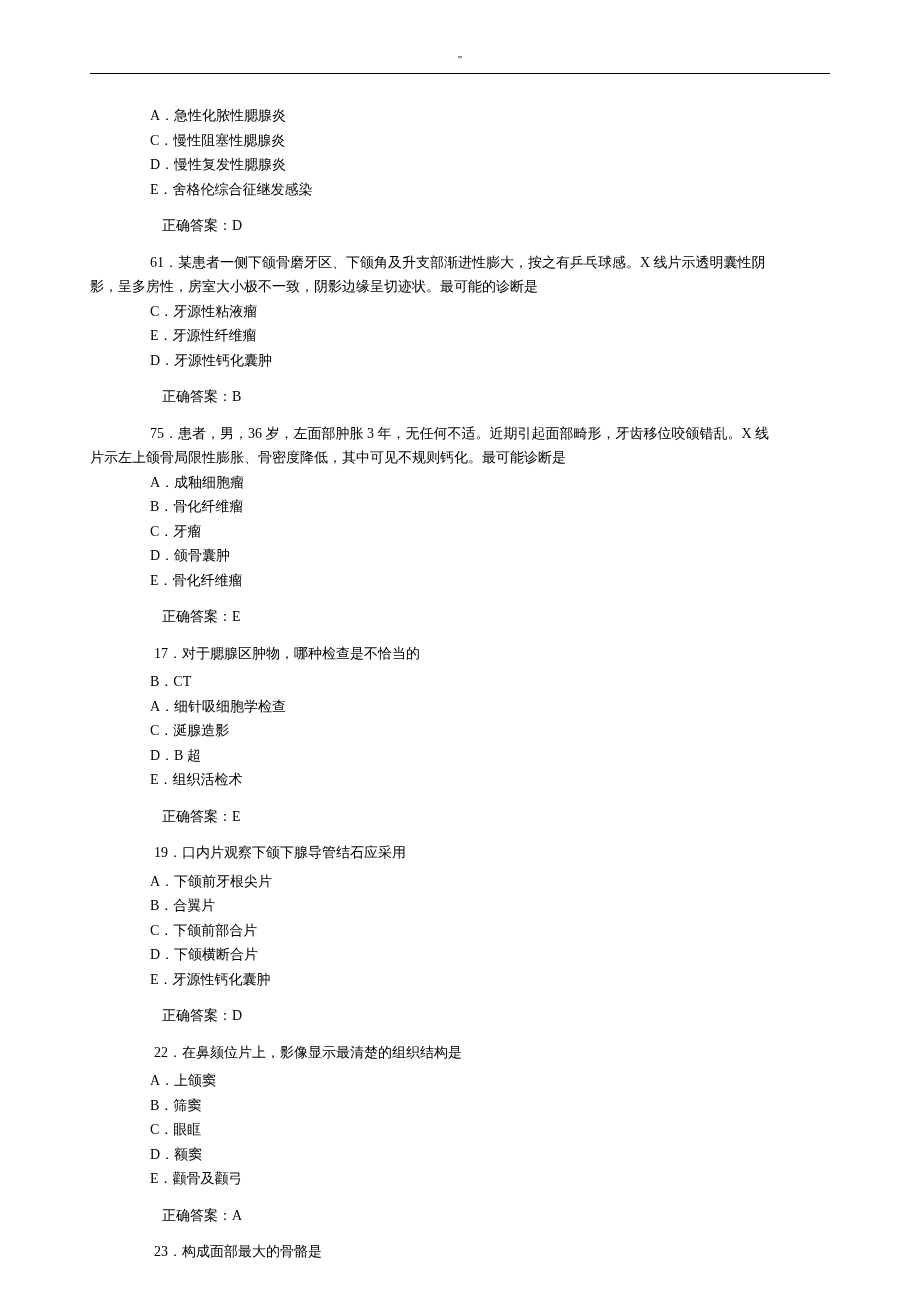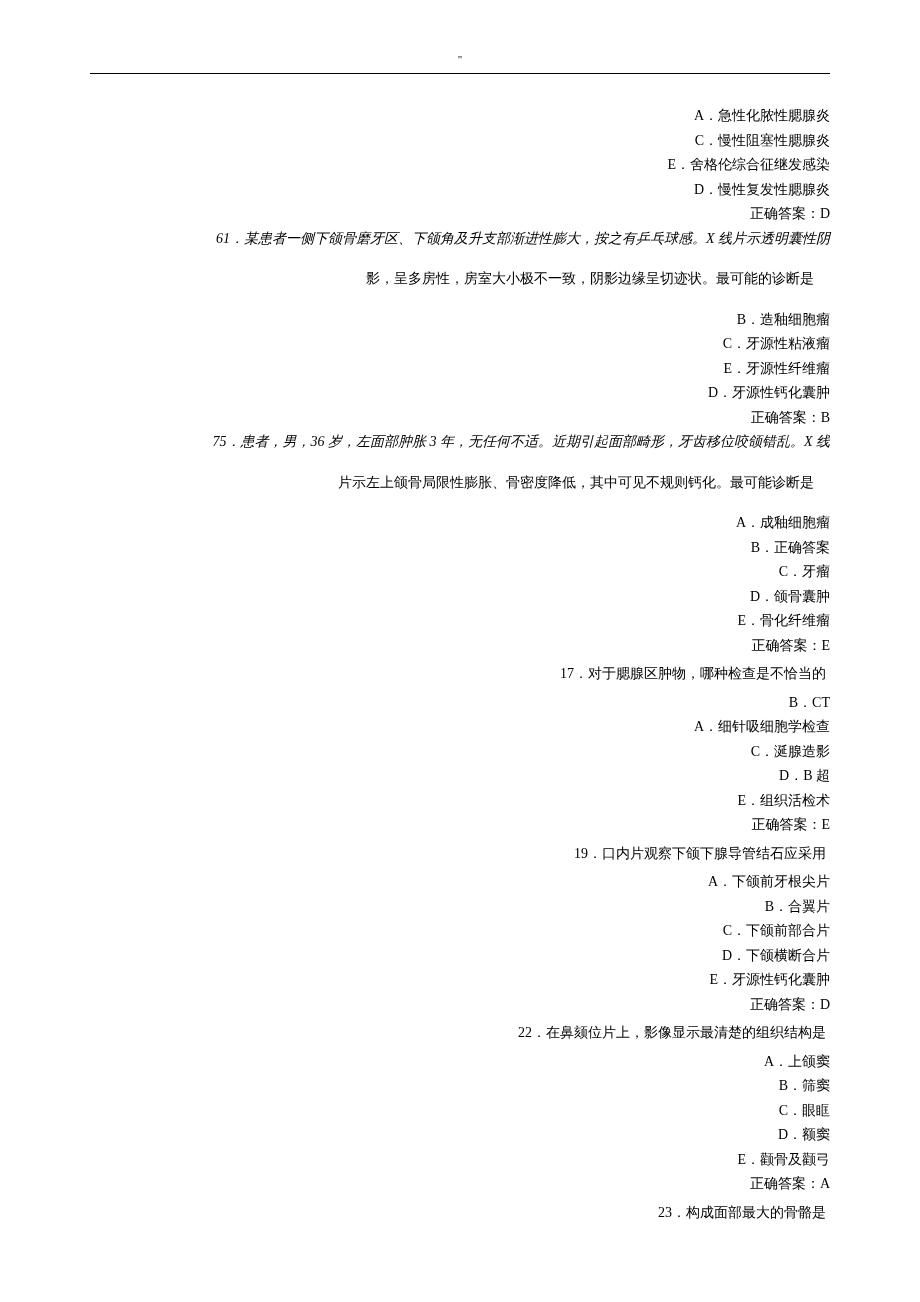--- a/index.html
+++ b/index.html
@@ -19,72 +19,69 @@
       text-align: center;
       font-size: 11px;
       margin-bottom: 4px;
     }
     .header-line {
       border-bottom: 1px solid #000;
       margin-bottom: 30px;
     }
     .content {
       padding-left: 0;
-      text-align: right;
     }
     .option {
       padding-left: 60px;
       margin: 0;
     }
     .answer {
       padding-left: 60px;
-      margin: 0;
+      margin: 12px;
     }
     .question-stem {
       text-indent: 2em;
       padding-left: 32px;
       margin: 0;
-      font-style: italic;
     }
     .question-stem-nowrap {
       padding-left: 60px;
       margin: 4px;
     }
     .continuation {
       padding-left: 0;
-      margin: 16px;
+      margin: 0;
     }
   </style>
 </head>
 <body>
 
 <div class="page">
   <div class="header">"</div>
   <div class="header-line"></div>
 
   <div class="content">
 
     <p class="option">A．急性化脓性腮腺炎</p>
     <p class="option">C．慢性阻塞性腮腺炎</p>
+    <p class="option">D．慢性复发性腮腺炎</p>
     <p class="option">E．舍格伦综合征继发感染</p>
-    <p class="option">D．慢性复发性腮腺炎</p>
     <p class="answer">正确答案：D</p>
 
     <p class="question-stem">61．某患者一侧下颌骨磨牙区、下颌角及升支部渐进性膨大，按之有乒乓球感。X 线片示透明囊性阴</p>
     <p class="continuation">影，呈多房性，房室大小极不一致，阴影边缘呈切迹状。最可能的诊断是</p>
-    <p class="option">B．造釉细胞瘤</p>
     <p class="option">C．牙源性粘液瘤</p>
     <p class="option">E．牙源性纤维瘤</p>
     <p class="option">D．牙源性钙化囊肿</p>
     <p class="answer">正确答案：B</p>
 
     <p class="question-stem">75．患者，男，36 岁，左面部肿胀 3 年，无任何不适。近期引起面部畸形，牙齿移位咬颌错乱。X 线</p>
     <p class="continuation">片示左上颌骨局限性膨胀、骨密度降低，其中可见不规则钙化。最可能诊断是</p>
     <p class="option">A．成釉细胞瘤</p>
-    <p class="option">B．正确答案</p>
+    <p class="option">B．骨化纤维瘤</p>
     <p class="option">C．牙瘤</p>
     <p class="option">D．颌骨囊肿</p>
     <p class="option">E．骨化纤维瘤</p>
     <p class="answer">正确答案：E</p>
 
     <p class="question-stem-nowrap">17．对于腮腺区肿物，哪种检查是不恰当的</p>
     <p class="option">B．CT</p>
     <p class="option">A．细针吸细胞学检查</p>
     <p class="option">C．涎腺造影</p>
     <p class="option">D．B 超</p>

